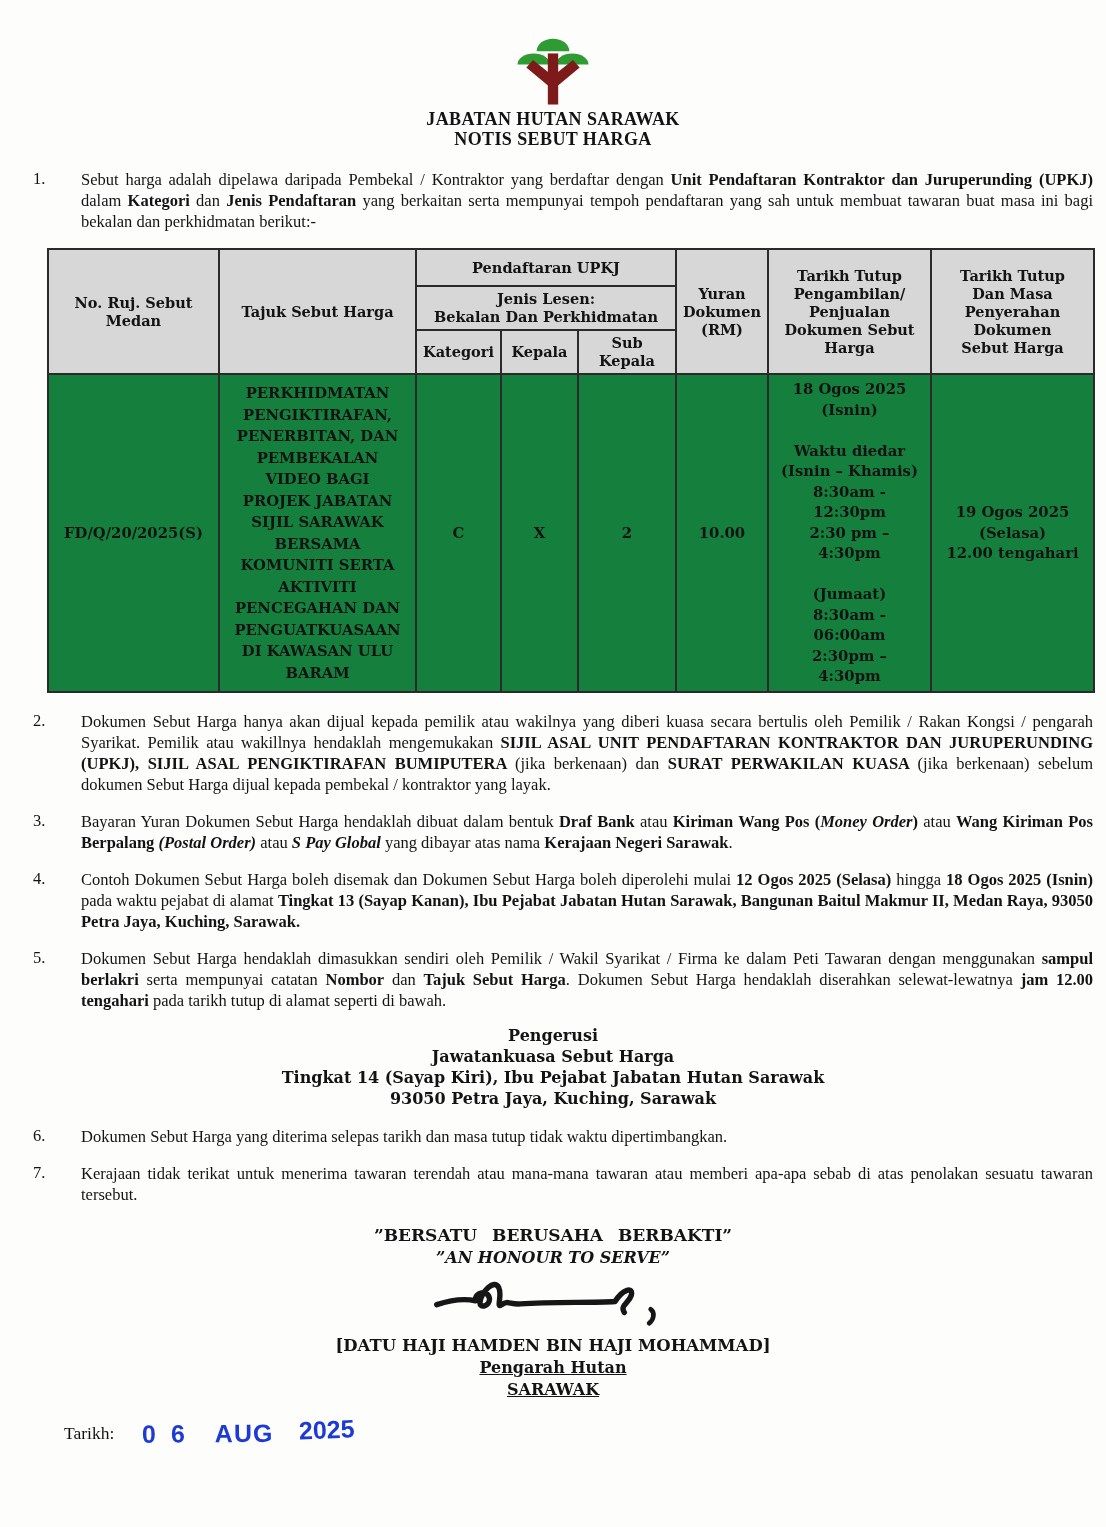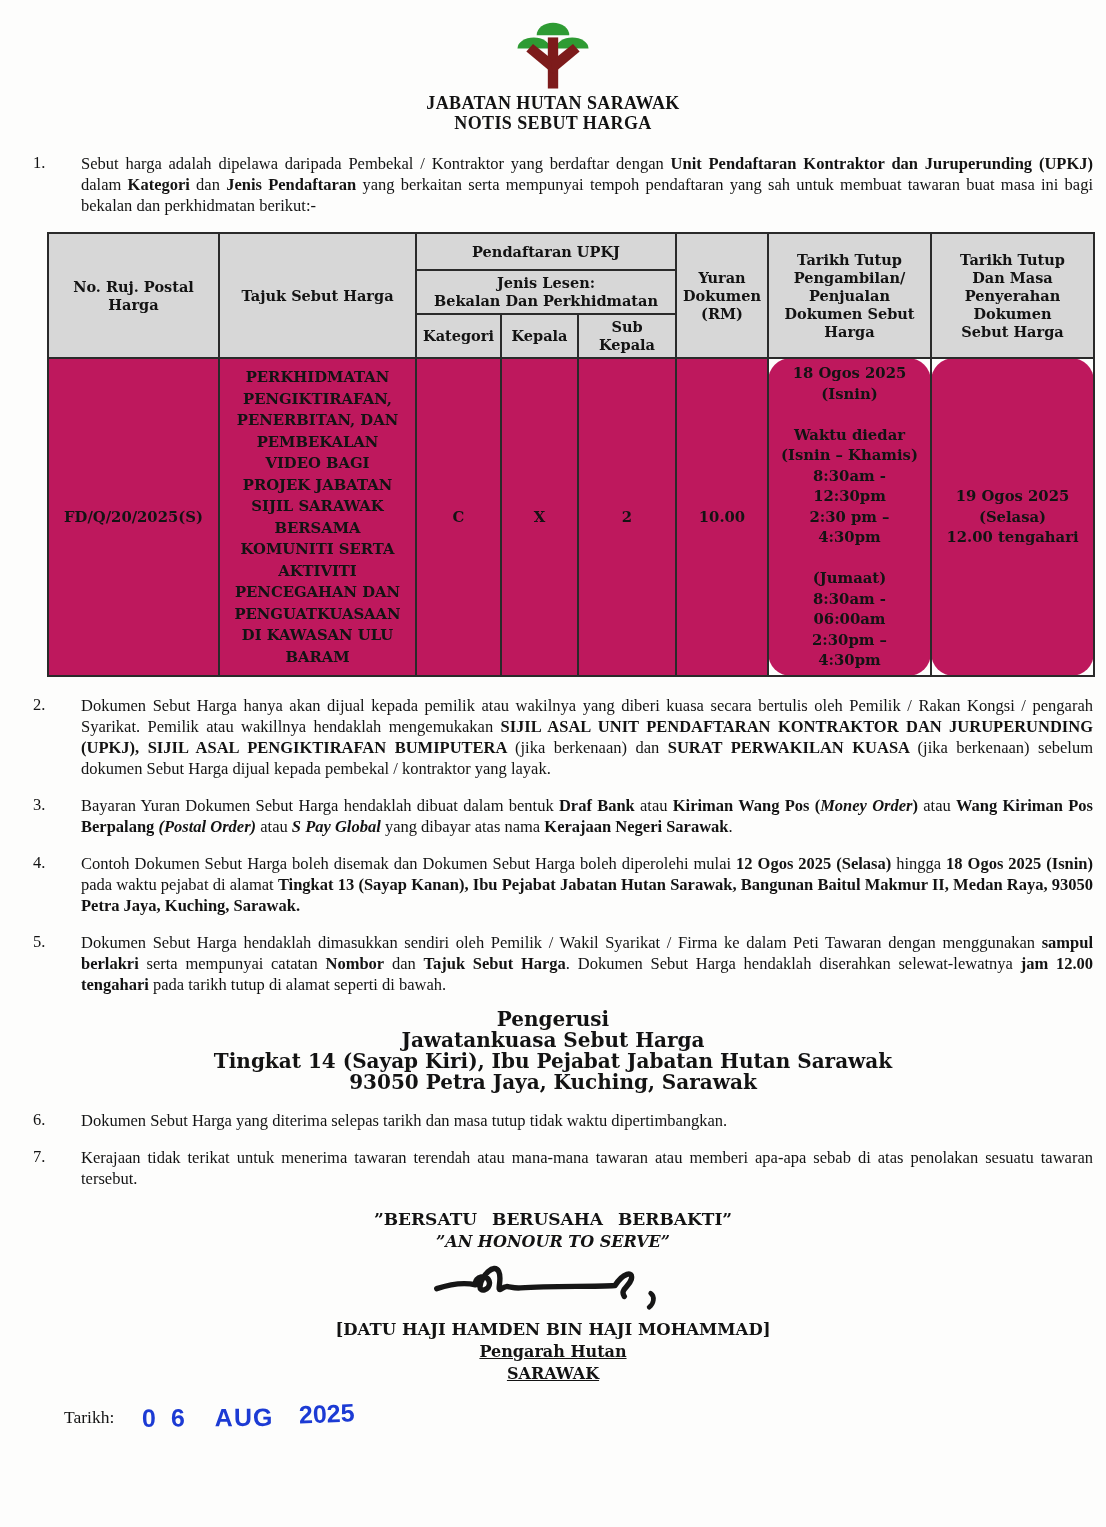--- a/index.html
+++ b/index.html
@@ -2,21 +2,21 @@
 <html><head>
 <meta charset="utf-8">
 <style>
   * { margin:0; padding:0; box-sizing:border-box; }
   html,body { background:#e8e8e8; }
   .page {
     position:relative; width:1106px; height:1527px; margin:0 auto;
     background:#fdfdfc; color:#131313; overflow:hidden;
     font-family:"Liberation Serif", serif;
   }
-  .hdr { text-align:center; padding-top:13px; }
+  .hdr { text-align:center; padding-top:13px;margin-top:16px; }
   .logo { display:block; margin:0 auto; }
   .org-title, .doc-title {
     font-family:"Liberation Serif", serif; font-weight:bold;
     font-size:18px; line-height:20px; letter-spacing:.4px;
   }
   .org-title { margin-top:3px; }
 
   
   .plist { margin:20px 13px 0 20px; }
   .pitem { display:flex; margin-bottom:16px; }
@@ -29,33 +29,33 @@
   table.quote {
     border-collapse:collapse; margin:8px 0 0 47px; width:1046px;
     font-family:"DejaVu Serif", serif; table-layout:fixed;
   }
   table.quote th, table.quote td {
     border:2px solid #2a2a2a; text-align:center; vertical-align:middle;
   }
   table.quote th {
     background:#d7d7d7; font-size:14.5px; line-height:18px; font-weight:bold; padding:3px 2px;
   }
-  table.quote td { background:#be185d; font-weight:bold; font-size:14.8px; padding:4px 4px; }
+  table.quote td { background:#15803d; font-weight:bold; font-size:14.8px; padding:4px 4px; }
   .th-group { height:37px; }
   .th-jenis { height:44px; }
   .th-sub { height:40px; }
   td.c-tajuk { line-height:21.5px; }
   td.c-ruj { font-size:15.5px; }
-  td.c-dates { line-height:20.5px;border-radius:23px; }
+  td.c-dates { line-height:20.5px; }
   td.c-dates .blank { height:20.5px; }
   .row-main { height:278px; }
 
   
   .addr { margin-top:14px; text-align:center; font-family:"DejaVu Serif", serif;
-          font-weight:bold; font-size:20px; line-height:21px; }
+          font-weight:bold; font-size:16px; line-height:21px; }
   .motto1 { margin-top:20px; text-align:center; font-family:"DejaVu Serif", serif;
             font-weight:bold; font-size:17px; word-spacing:9px; }
   .motto2 { text-align:center; font-family:"DejaVu Serif", serif;
             font-weight:bold; font-style:italic; font-size:16px; margin-top:3px; }
   .sigwrap { text-align:center; margin-top:2px; }
   .signame { text-align:center; font-family:"DejaVu Serif", serif; font-weight:bold; font-size:16.5px; line-height:22px; }
   .sigtitle, .sigregion { text-align:center; font-family:"DejaVu Serif", serif; font-weight:bold; font-size:16px; line-height:22px;text-decoration:underline; }
 
   .dateline { margin:18px 0 0 64px; display:flex; align-items:center; }
   .datelabel { font-size:17.5px; }
@@ -100,21 +100,21 @@
         <col style="width:197px">
         <col style="width:85px">
         <col style="width:77px">
       <col style="width:98px">
         <col style="width:92px">
         <col style="width:163px">
         <col style="width:163px">
     </colgroup>
     <tbody>
         <tr class="th-group">
-      <th rowspan="3">No. Ruj. Postal Harga</th>
+      <th rowspan="3">No. Ruj. Sebut Medan</th>
       <th rowspan="3">Tajuk Sebut Harga</th>
       <th colspan="3">Pendaftaran UPKJ</th>
       <th rowspan="3">
             <div>Yuran</div>
             <div>Dokumen</div>
             <div>(RM)</div>
           </th>
       <th rowspan="3">
             <div>Tarikh Tutup</div>
             <div>Pengambilan/</div>

